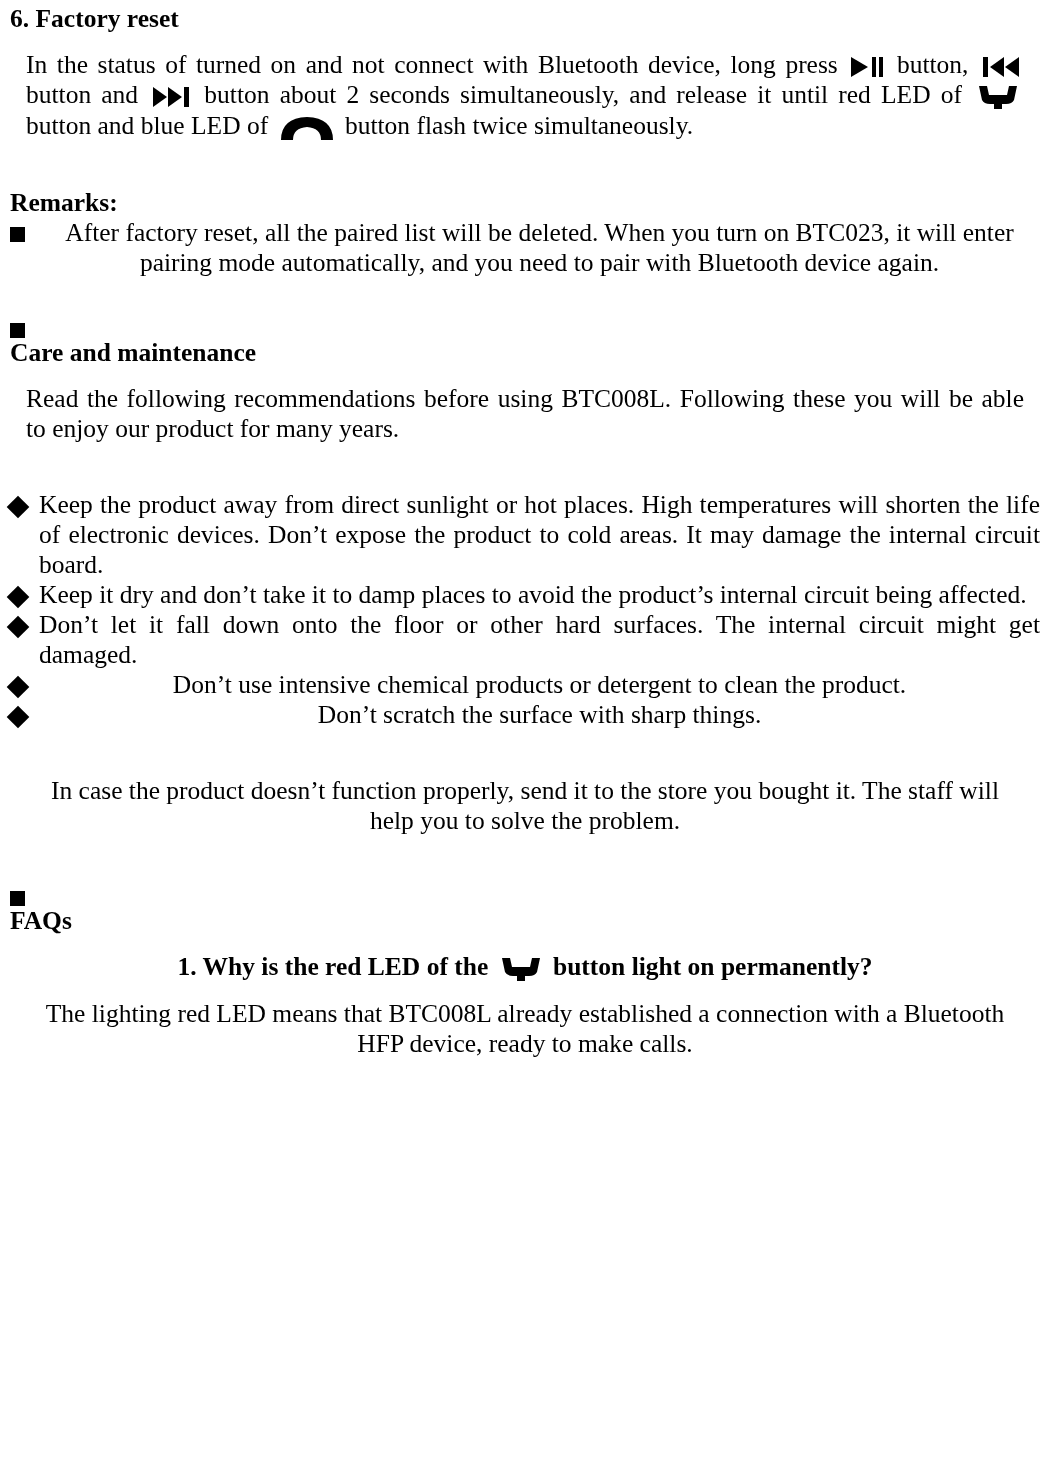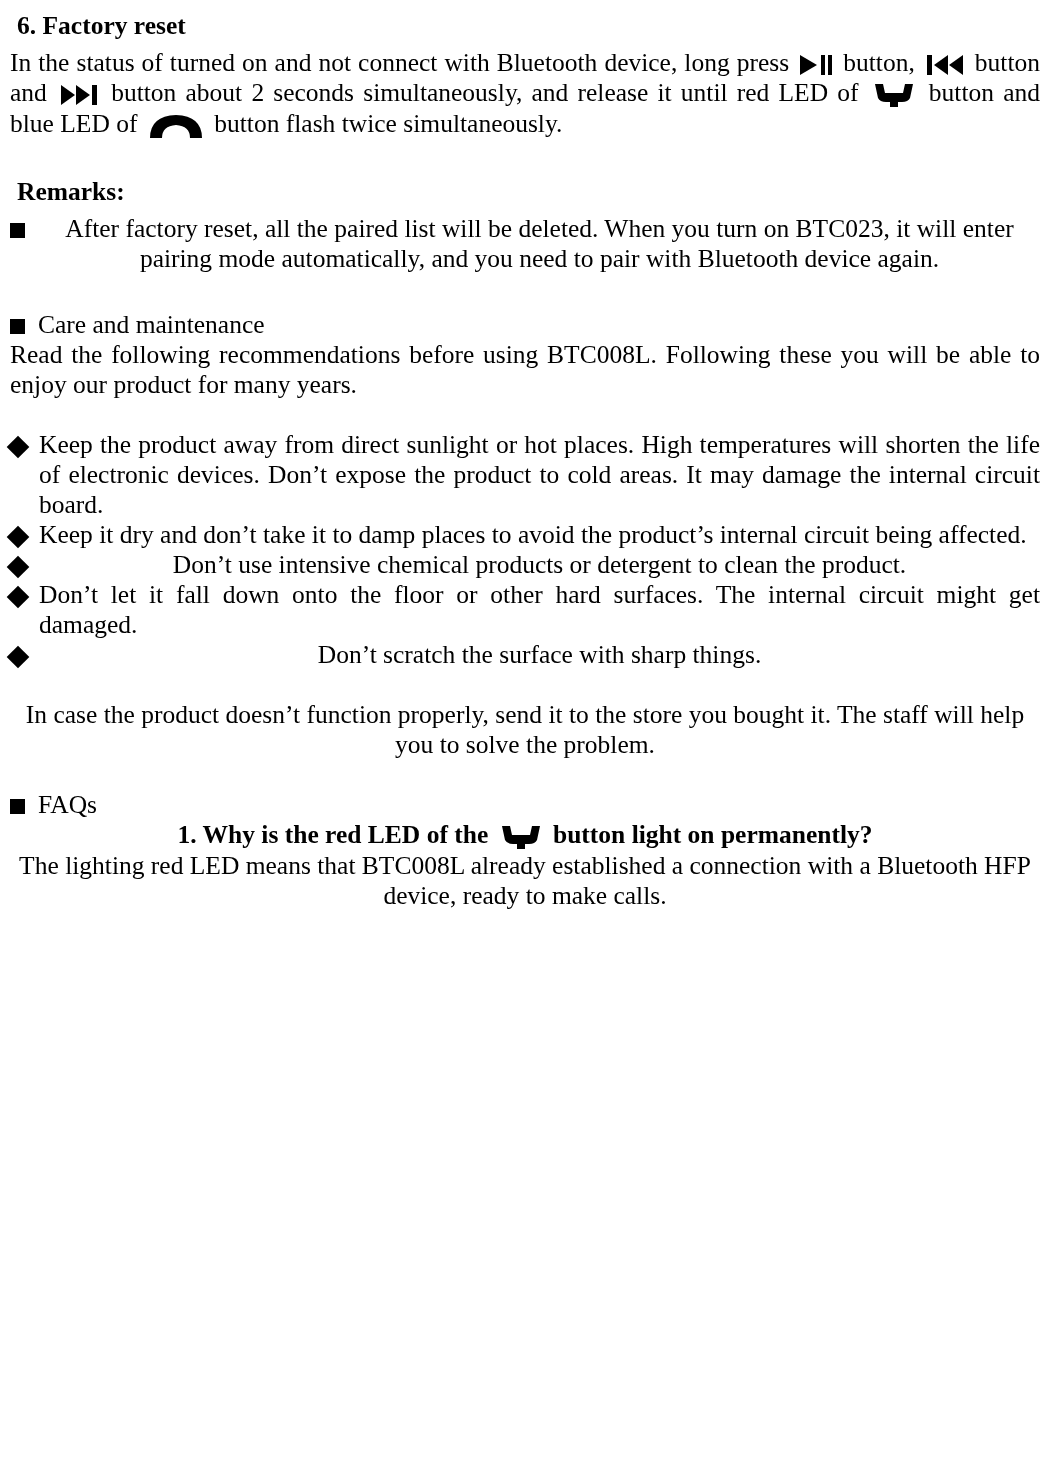--- a/index.html
+++ b/index.html
@@ -25,40 +25,41 @@
   .content {
     position: absolute;
     left: 10px;
     top: 4px;
     width: 1030px;
   }
   .h-bold {
     font-weight: bold;
     font-size: 25.5px;
     line-height: 30px;
-    margin: 7px;
+    margin: 0;
   }
   p.body {
     font-size: 25.5px;
     line-height: 30px;
-    margin: 0;
+    margin: 16px;
     text-align: justify;
     text-justify: inter-word;
   }
   p.body.nojust { text-align: center; }
   .spacer-md { height: 30px; }
   .spacer-lg { height: 36px; }
 
   
   .sq-item {
     display: flex;
     align-items: flex-start;
     font-size: 25.5px;
     line-height: 30px;
-    font-weight: normal;
+    font-weight: bold;
+    flex-direction: column;
   }
   .sq-marker {
     width: 15px; height: 15px;
     background: #000;
     margin-right: 13px;
     margin-top: 9px;
     flex: 0 0 auto;
   }
   .bullet-item {
     display: flex;
@@ -183,25 +184,25 @@
     <div class="bullet-item">
       <span class="bullet-marker-dia"></span>
       <span class="bullet-text">Keep the product away from direct sunlight or hot places. High temperatures will shorten the life of electronic devices. Don’t expose the product to cold areas. It may damage the internal circuit board.</span>
     </div>
     <div class="bullet-item">
       <span class="bullet-marker-dia"></span>
       <span class="bullet-text">Keep it dry and don’t take it to damp places to avoid the product’s internal circuit being affected.</span>
     </div>
     <div class="bullet-item">
       <span class="bullet-marker-dia"></span>
+      <span class="bullet-text">Don’t let it fall down onto the floor or other hard surfaces. The internal circuit might get damaged.</span>
+    </div>
+    <div class="bullet-item">
+      <span class="bullet-marker-dia"></span>
       <span class="bullet-text nojust">Don’t use intensive chemical products or detergent to clean the product.</span>
-    </div>
-    <div class="bullet-item">
-      <span class="bullet-marker-dia"></span>
-      <span class="bullet-text">Don’t let it fall down onto the floor or other hard surfaces. The internal circuit might get damaged.</span>
     </div>
     <div class="bullet-item">
       <span class="bullet-marker-dia"></span>
       <span class="bullet-text nojust">Don’t scratch the surface with sharp things.</span>
     </div>
 
     <div class="spacer-md"></div>
 
     <p class="body nojust">In case the product doesn’t function properly, send it to the store you bought it. The staff will help you to solve the problem.</p>
 

